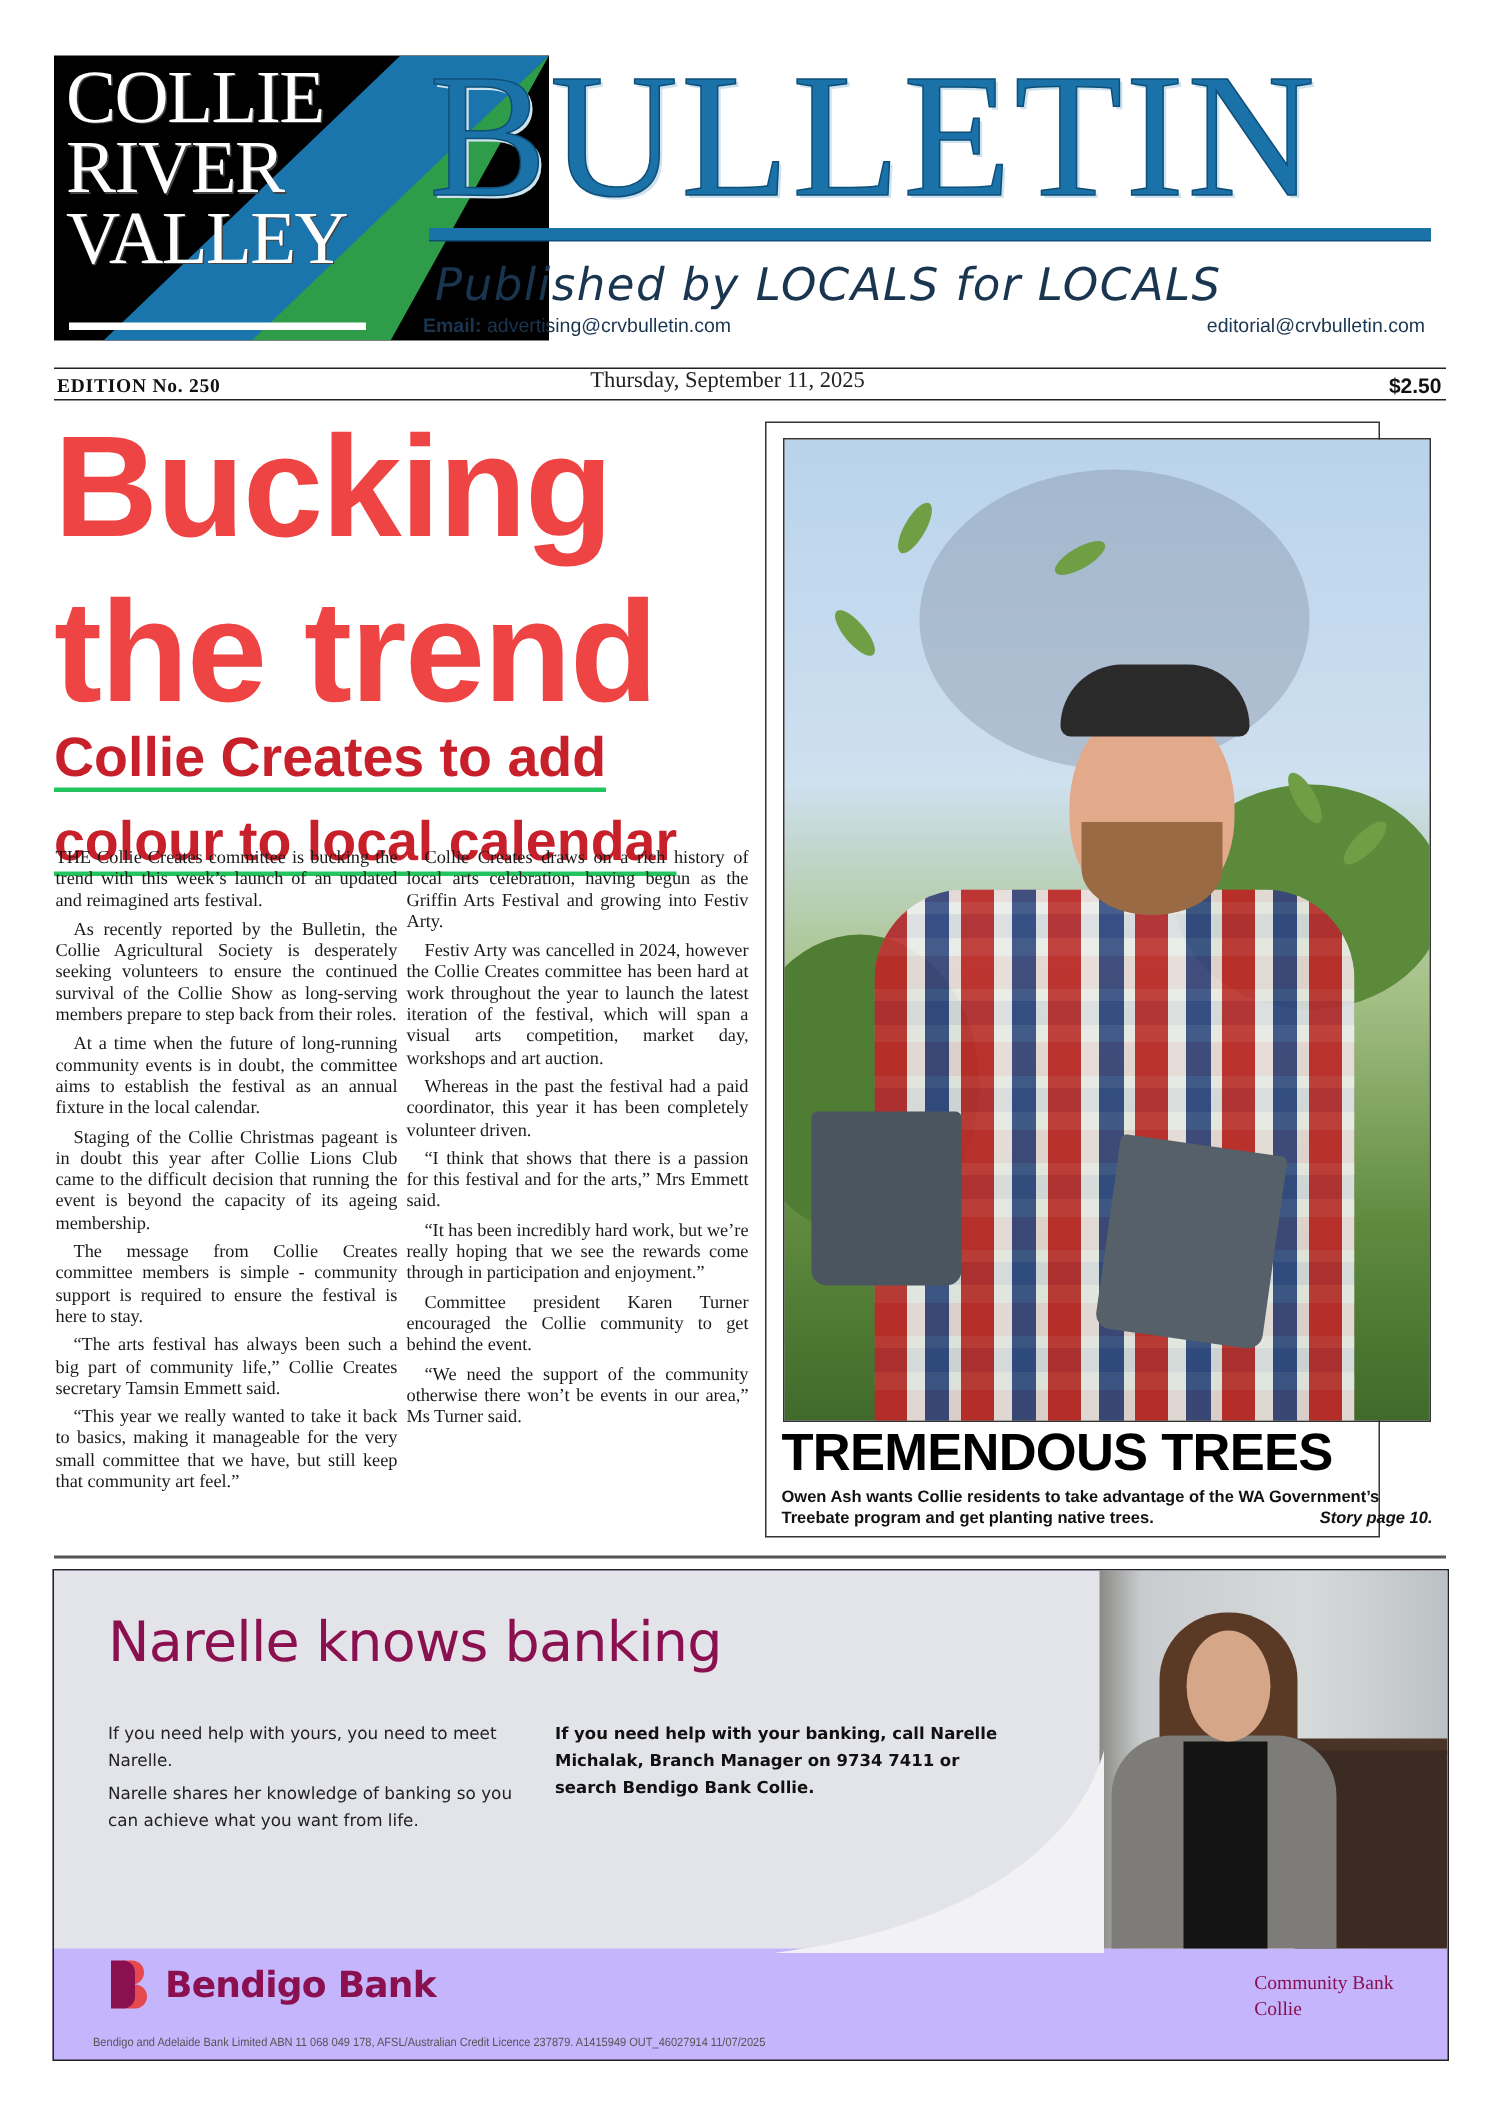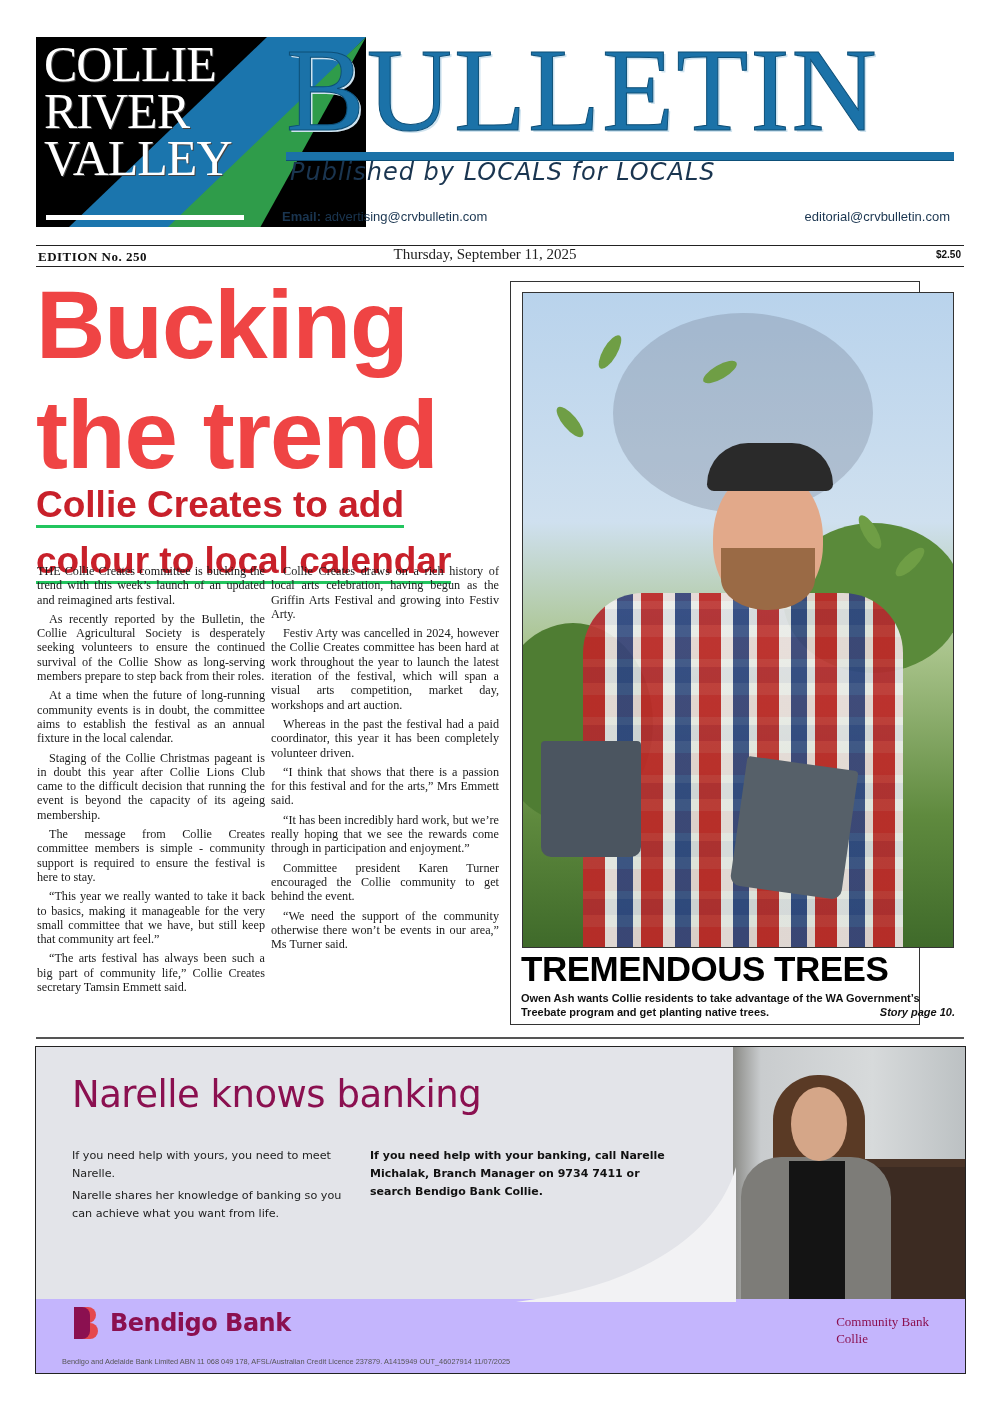--- a/index.html
+++ b/index.html
@@ -14,32 +14,32 @@
   .logo-block .band-green2 { position: absolute; inset: 0; background: #2f9c4a;
      clip-path: polygon(100% 0, 100% 0, 68% 100%, 40% 100%); }
   .logo-text { position: absolute; left: 8px; top: 4px; color: #fff; font-family: "Liberation Serif", serif;
      font-size: 50px; line-height: 47px; letter-spacing: -1px; text-shadow: 1px 1px 0 #444; }
   .logo-underline { position: absolute; left: 10px; top: 178px; width: 198px; height: 5px; background: #fff; }
 
   .bulletin-word { position: absolute; left: 250px; top: -6px; font-family: "Liberation Serif", serif;
      font-size: 118px; line-height: 120px; color: #1b72a8; letter-spacing: 2px;
      -webkit-text-stroke: 1px #0d4f78; text-shadow: 2px 2px 0 #cfe3ef; }
   .bulletin-bar { position: absolute; left: 250px; top: 115px; width: 668px; height: 8px; background: #1b72a8; box-shadow: 0 1px 0 #0d4f78; }
-  .tagline { position: absolute; left: 254px; top: 121px; font-family: "DejaVu Sans", sans-serif; font-style: italic;
-     font-size: 24px; color: #1a3550; letter-spacing: 1px; }
+  .tagline { position: absolute; left: 254px; top: 136px; font-family: "DejaVu Sans", sans-serif; font-style: italic;
+     font-size: 30px; color: #1a3550; letter-spacing: 1px; }
   .email-left { position: absolute; left: 246px; top: 172px; font-family: "Liberation Sans", sans-serif; font-size: 13px; color: #1a3550; }
   .email-left .lbl { font-weight: bold; }
   .email-right { position: absolute; right: 6px; top: 172px; font-family: "Liberation Sans", sans-serif; font-size: 13px; color: #1a3550; }
 
   
   .dateline { position: absolute; left: 36px; top: 245px; width: 928px; height: 22px;
      border-top: 1.5px solid #222; border-bottom: 1.5px solid #222; }
   .edition { position: absolute; left: 2px; top: 3px; font-family: "Liberation Serif", serif; font-weight: bold; font-size: 13px; letter-spacing: 0.5px; }
   .pubdate { position: absolute; left: 0; right: 0; top: 0px; text-align: center; font-size: 15px; color: #222; padding-right: 30px; }
-  .price { position: absolute; right: 3px; top: 3px; font-family: "Liberation Sans", sans-serif; font-weight: bold; font-size: 10px; }
+  .price { position: absolute; right: 3px; top: 3px; font-family: "Liberation Sans", sans-serif; font-weight: bold; font-size: 14px; }
 
   
   .headline { position: absolute; left: 36px; top: 270px; width: 470px; font-family: "Liberation Sans", sans-serif;
      font-weight: bold; font-size: 96px; line-height: 110px; letter-spacing: -1px; color: #ef4444; }
   .subhead { position: absolute; left: 36px; top: 480px; width: 470px; font-family: "Liberation Sans", sans-serif;
      font-size: 37px; line-height: 50px; color: #c8202a; }
   .subhead span { border-bottom: 3px solid #22c55e; display: inline-block; line-height: 40px; margin-bottom: 8px; }
 
   .col { position: absolute; top: 564px; width: 228px; font-family: "Liberation Serif", serif; font-size: 12.2px;
      line-height: 14.3px; text-align: justify; color: #1a1a1a; }
@@ -139,22 +139,22 @@
     <span>Collie Creates to add </span><br>
     <span>colour to local calendar</span>
   </h2>
 
   <div class="col col1">
     <p class="first">THE Collie Creates committee is bucking the trend with this week’s launch of an updated and reimagined arts festival.</p>
     <p>As recently reported by the Bulletin, the Collie Agricultural Society is desperately seeking volunteers to ensure the continued survival of the Collie Show as long-serving members prepare to step back from their roles.</p>
     <p>At a time when the future of long-running community events is in doubt, the committee aims to establish the festival as an annual fixture in the local calendar.</p>
     <p>Staging of the Collie Christmas pageant is in doubt this year after Collie Lions Club came to the difficult decision that running the event is beyond the capacity of its ageing membership.</p>
     <p>The message from Collie Creates committee members is simple - community support is required to ensure the festival is here to stay.</p>
+    <p>“The arts festival has always been such a big part of community life,” Collie Creates secretary Tamsin Emmett said.</p>
     <p>“This year we really wanted to take it back to basics, making it manageable for the very small committee that we have, but still keep that community art feel.”</p>
-    <p>“The arts festival has always been such a big part of community life,” Collie Creates secretary Tamsin Emmett said.</p>
   </div>
 
   <div class="col col2">
     <p>Collie Creates draws on a rich history of local arts celebration, having begun as the Griffin Arts Festival and growing into Festiv Arty.</p>
     <p>Festiv Arty was cancelled in 2024, however the Collie Creates committee has been hard at work throughout the year to launch the latest iteration of the festival, which will span a visual arts competition, market day, workshops and art auction.</p>
     <p>Whereas in the past the festival had a paid coordinator, this year it has been completely volunteer driven.</p>
     <p>“I think that shows that there is a passion for this festival and for the arts,” Mrs Emmett said.</p>
     <p>“It has been incredibly hard work, but we’re really hoping that we see the rewards come through in participation and enjoyment.”</p>
     <p>Committee president Karen Turner encouraged the Collie community to get behind the event.</p>
     <p>“We need the support of the community otherwise there won’t be events in our area,” Ms Turner said.</p>

